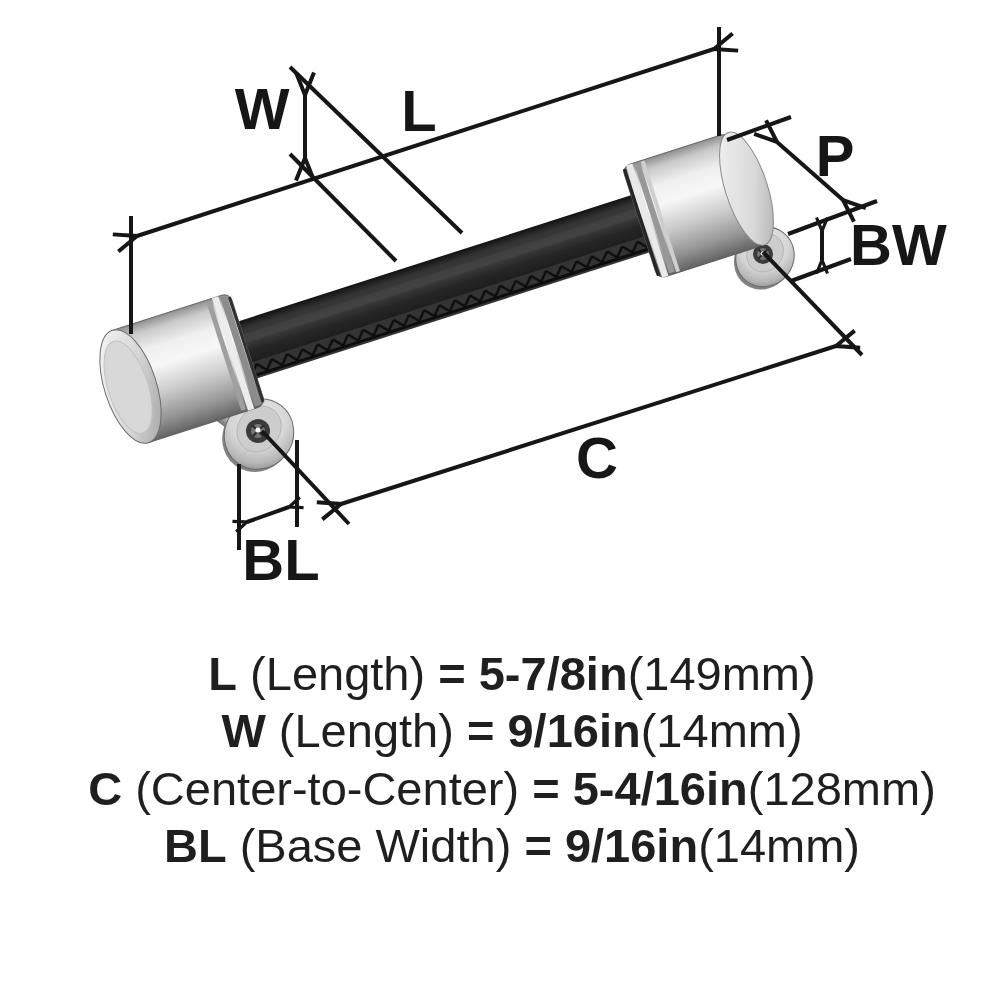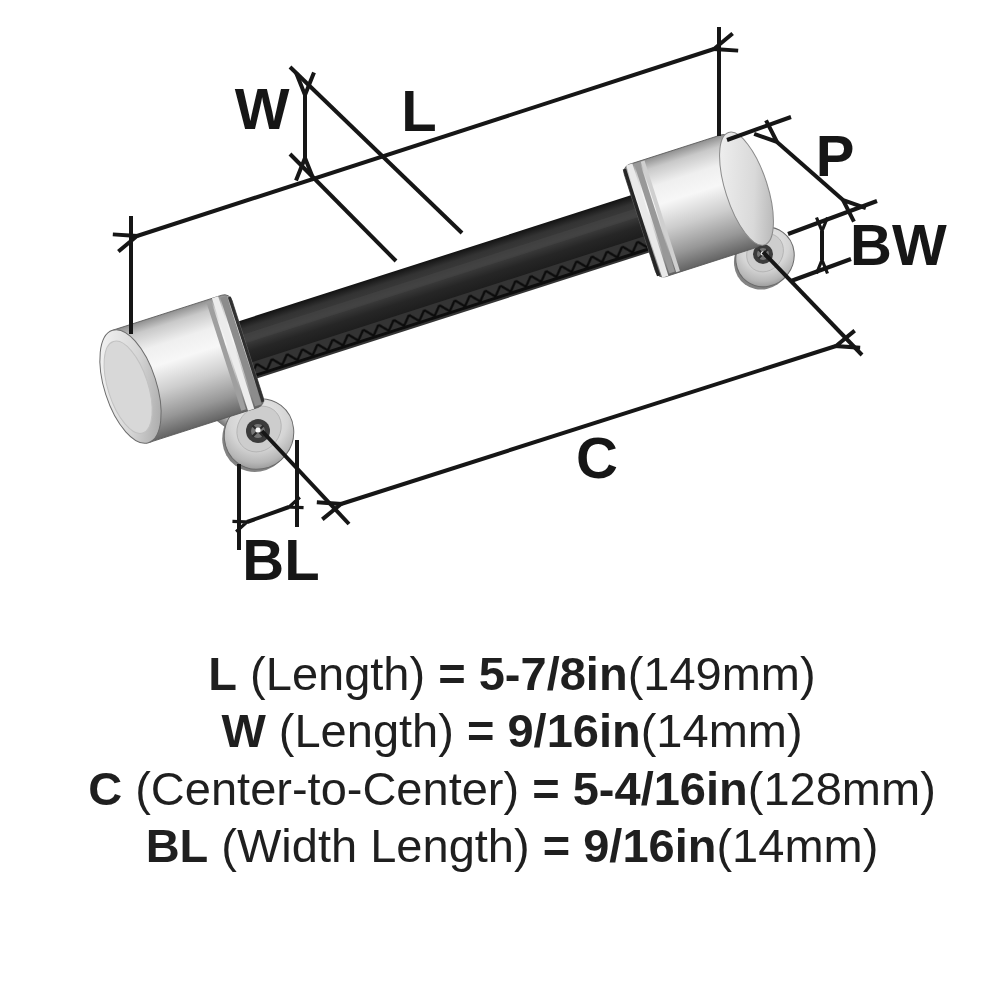--- a/index.html
+++ b/index.html
@@ -179,16 +179,16 @@
     <text class="dim-label" x="835" y="176" text-anchor="middle">P</text>
     <text class="dim-label" x="850" y="265" text-anchor="start">BW</text>
     <text class="dim-label" x="597" y="478" text-anchor="middle">C</text>
     <text class="dim-label" x="281" y="580" text-anchor="middle">BL</text>
   </svg>
 
   <div class="specs">
     <div><span class="b">L</span> <span class="r">(Length)</span> <span class="b">=</span> <span class="b">5-7/8in</span><span class="r">(149mm)</span></div>
     <div><span class="b">W</span> <span class="r">(Length)</span> <span class="b">=</span> <span class="b">9/16in</span><span class="r">(14mm)</span></div>
     <div><span class="b">C</span> <span class="r">(Center-to-Center)</span> <span class="b">=</span> <span class="b">5-4/16in</span><span class="r">(128mm)</span></div>
-    <div><span class="b">BL</span> <span class="r">(Width Length)</span> <span class="b">=</span> <span class="b">9/16in</span><span class="r">(14mm)</span></div>
+    <div><span class="b">BL</span> <span class="r">(Base Width)</span> <span class="b">=</span> <span class="b">9/16in</span><span class="r">(14mm)</span></div>
   </div>
 
 </div>
 
 </body></html>

